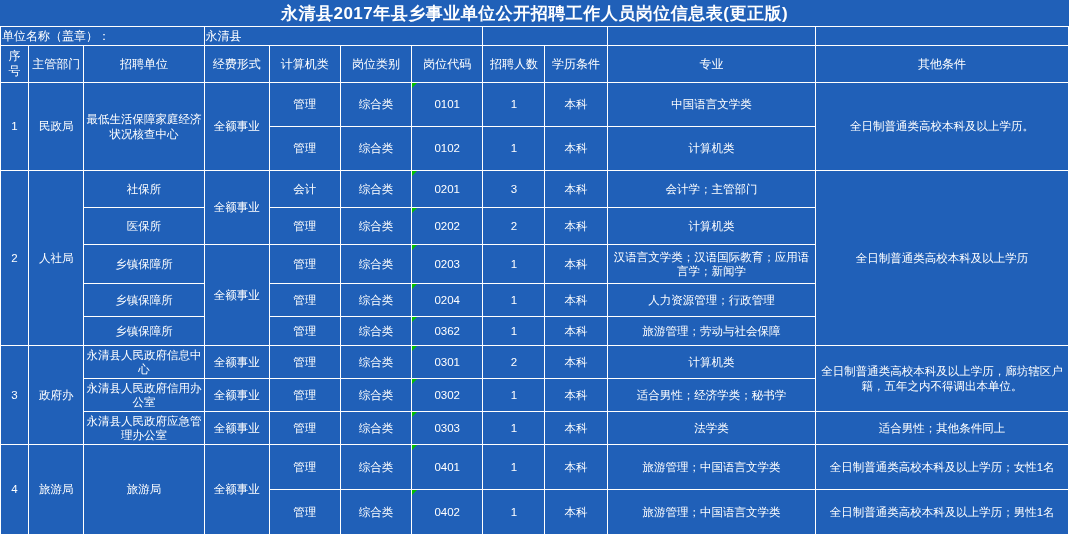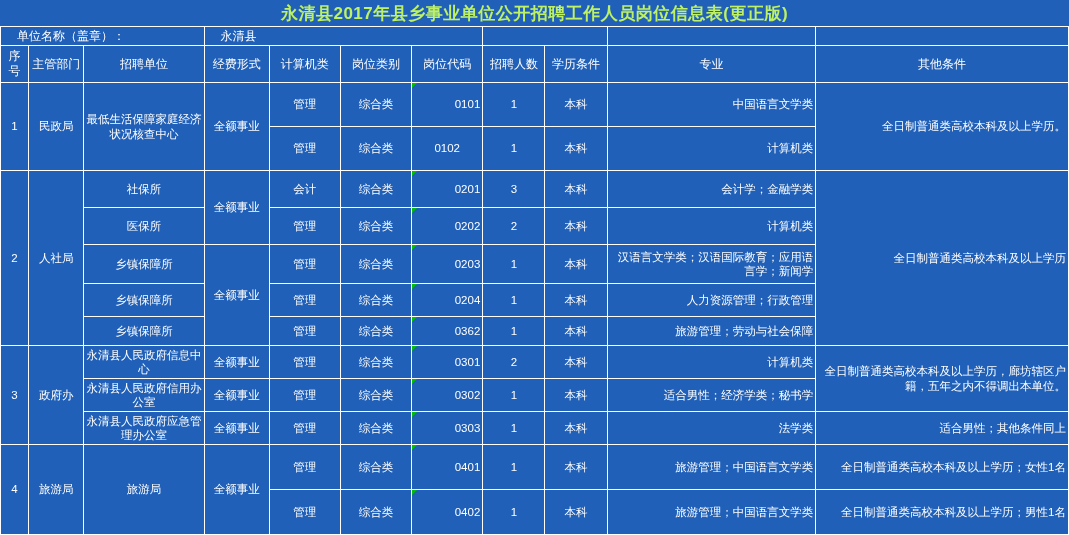--- a/index.html
+++ b/index.html
@@ -17,64 +17,64 @@
     width: 1069px;
     height: 535px;
     background: #2060b8;
     position: relative;
   }
   .title-bar {
     height: 26px;
     display: flex;
     align-items: center;
     justify-content: center;
-    color: #bef264;
+    color: #ffffff;
     font-size: 17px;
     font-weight: bold;
     letter-spacing: 0.5px;
   }
   table {
     border-collapse: collapse;
     table-layout: fixed;
     width: 1069px;
   }
   td {
     border: 1px solid #ffffff;
     color: #ffffff;
     font-size: 11.5px;
     text-align: center;
     vertical-align: middle;
     padding: 1px 2px;
     line-height: 1.25;
     overflow: hidden;
   }
   td.left {
-    text-align: right;
+    text-align: center;
   }
   .hdr-unit {
     height: 19px;
   }
   .hdr-unit td {
     font-size: 12px;
     text-align: left;
-    padding-left: 16px;
+    padding-left: 1px;
   }
   .hdr-cols td {
     font-size: 12px;
     height: 34px;
     font-weight: normal;
   }
   .marker {
     position: absolute;
     width: 0;
     height: 0;
     border-top: 5px solid #00c000;
     border-right: 5px solid transparent;
   }
-  .cellwrap { position: relative; text-align: right; }
+  .cellwrap { position: relative; }
 </style>
 </head>
 <body>
 
 <div id="sheet">
 
   <div class="title-bar">永清县2017年县乡事业单位公开招聘工作人员岗位信息表(更正版)</div>
 
   <table>
     <colgroup>
@@ -139,21 +139,21 @@
     <tr>
       <td rowspan="5">2</td>
       <td rowspan="5">人社局</td>
       <td style="height:34px">社保所</td>
       <td rowspan="2">全额事业</td>
       <td>会计</td>
       <td>综合类</td>
       <td class="cellwrap"><span class="marker" style="left:0;top:0"></span><span>0201</span></td>
       <td>3</td>
       <td>本科</td>
-      <td class="left">会计学；金融学类</td>
+      <td class="left">会计学；主管部门</td>
       <td class="left" rowspan="5">全日制普通类高校本科及以上学历</td>
     </tr>
     <tr>
       <td style="height:34px">医保所</td>
       <td>管理</td>
       <td>综合类</td>
       <td class="cellwrap"><span class="marker" style="left:0;top:0"></span><span>0202</span></td>
       <td>2</td>
       <td>本科</td>
       <td class="left">计算机类</td>

